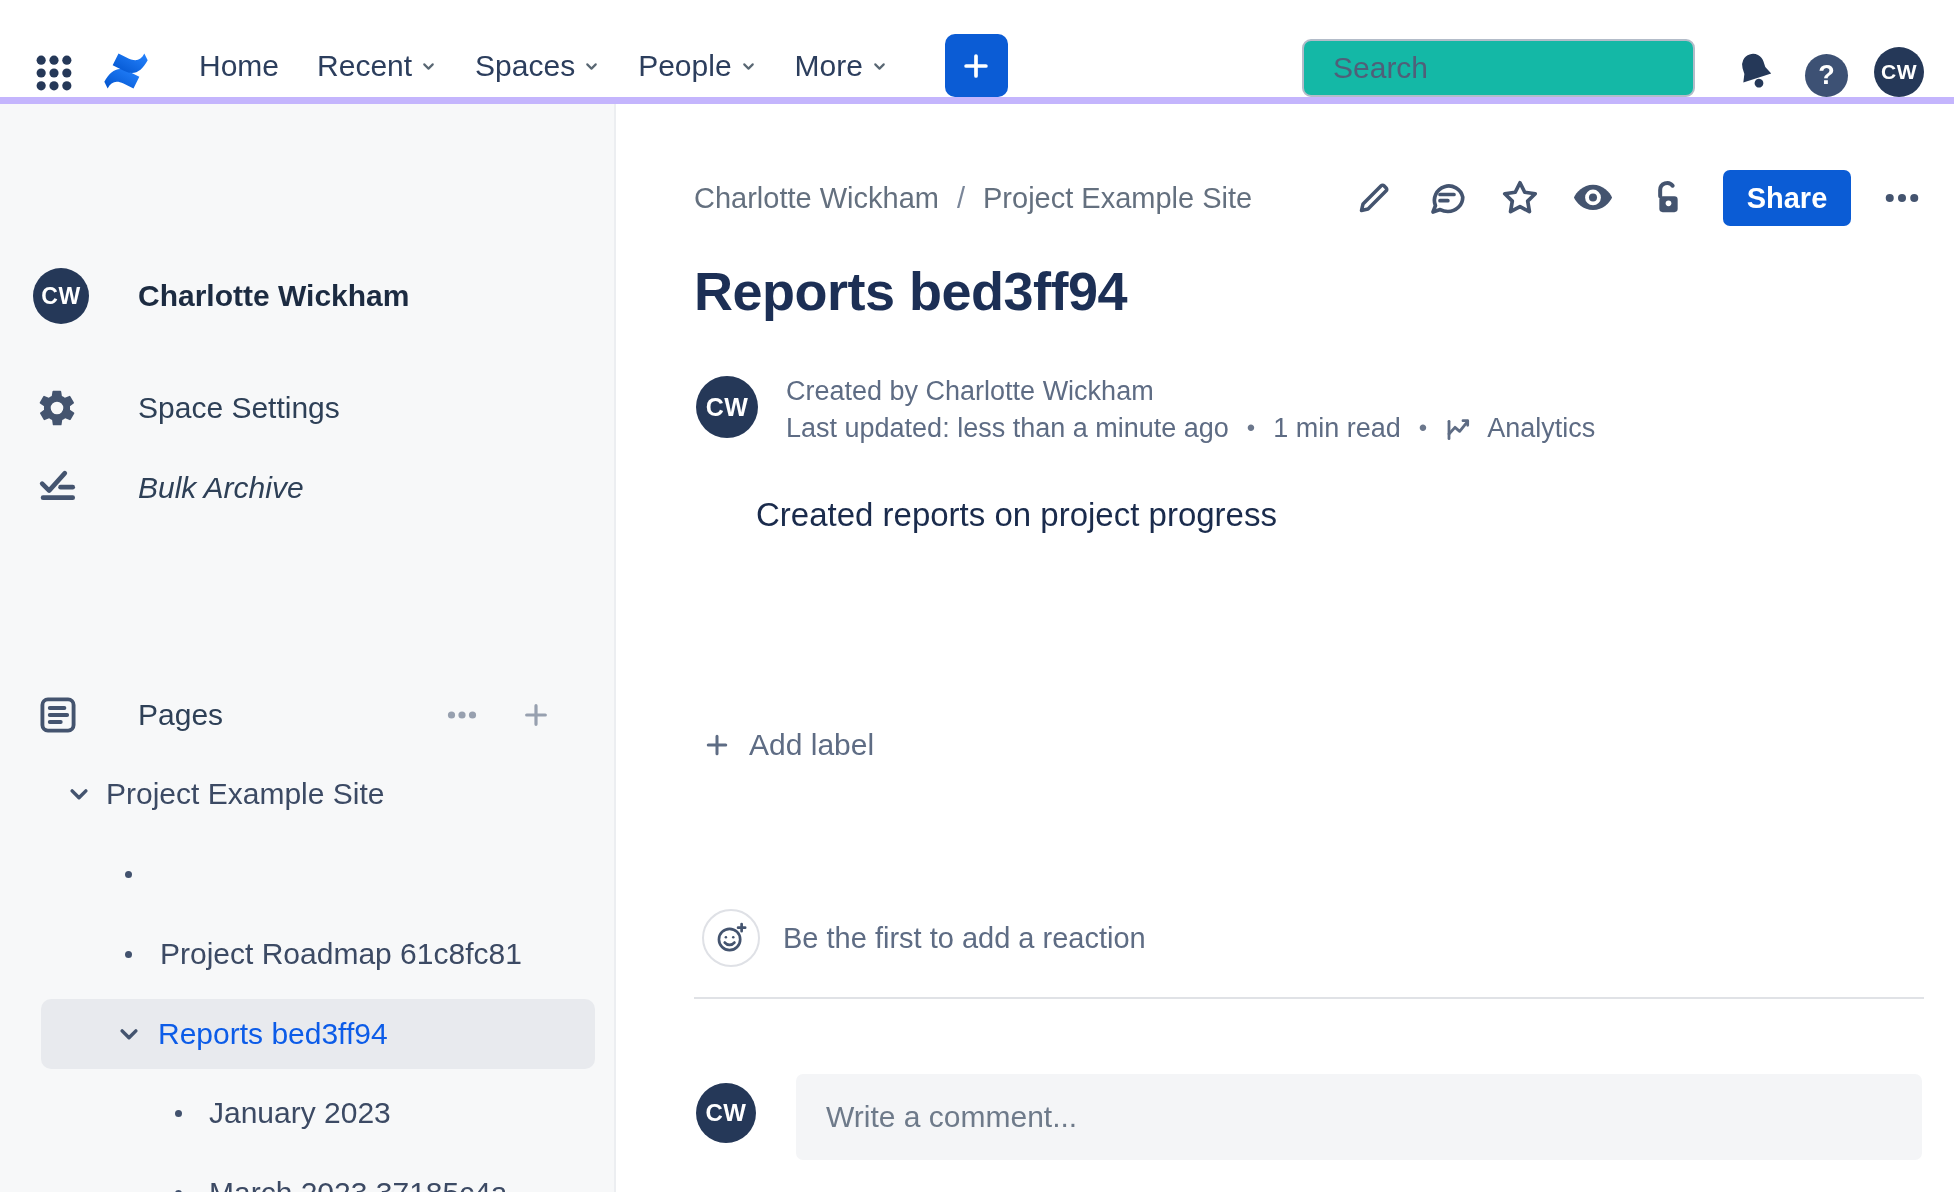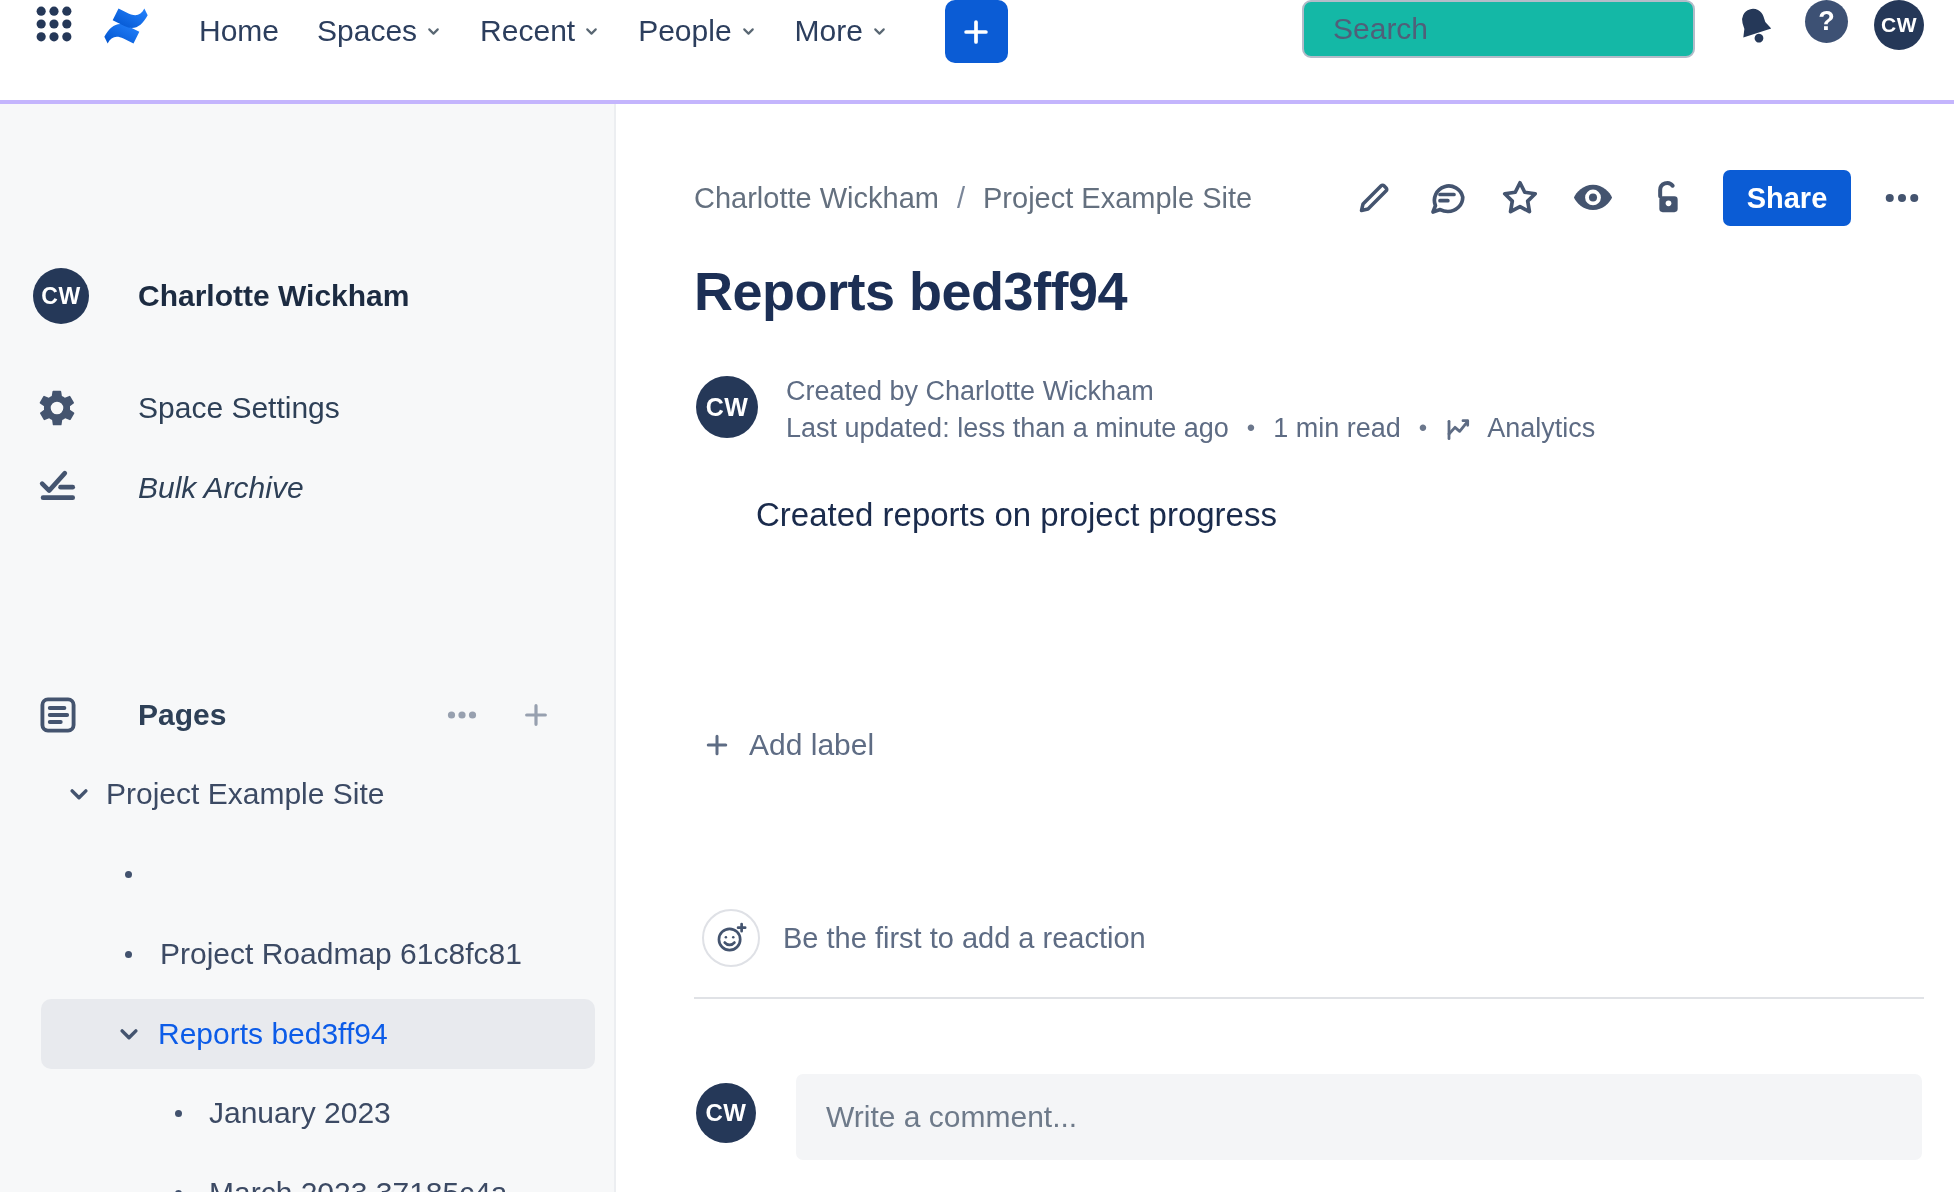--- a/index.html
+++ b/index.html
@@ -8,22 +8,22 @@
     font-family:"Liberation Sans", sans-serif;
     background:#fff; position:relative; overflow:hidden;
     color:#1C2B41;
   }
   svg { display:block; }
   button { background:none; border:none; cursor:pointer; font-family:inherit; }
 
   
   .topbar {
     position:absolute; top:0; left:0; right:0; height:104px;
-    background:#fff; border-bottom:4px solid #c4b5fd;
-    display:flex; align-items:flex-start; z-index:5;
+    background:#fff; border-bottom:7px solid #c4b5fd;
+    display:flex; align-items:flex-end; z-index:5;
   }
   .grid-btn { margin-left:30px; width:48px; height:48px; display:flex; align-items:center; justify-content:center; border-radius:6px; }
   .logo-wrap { margin-left:20px; width:56px; height:52px; display:flex; align-items:center; justify-content:center; }
   .topnav { display:flex; align-items:center; margin-left:26px; }
   .topnav .nav-item {
     display:flex; align-items:center; gap:8px;
     padding:14px 19px; font-size:30px; font-weight:500; color:#2C3E5D;
     border-radius:6px;
   }
   .create-btn {
@@ -68,21 +68,21 @@
   .row-archive  { top:356px;font-style:italic; }
 
   .section-row {
     position:absolute; top:476px; left:36px; right:56px; height:40px;
     display:flex; align-items:center; justify-content:space-between;
   }
   .section-title { font-size:23px; font-weight:bold; letter-spacing:2px; color:#5E6C84; }
 
   .pages-row {
     position:absolute; top:581px; left:36px; right:56px; height:60px;
-    display:flex; align-items:center;font-weight:bold;
+    display:flex; align-items:center;
   }
   .pages-row .lbl { margin-left:58px; font-size:30px; color:#2E4057; }
   .pages-row .spacer { flex:1; }
   .pages-row .dots { margin-right:30px; }
 
   .tree-row {
     position:absolute; left:41px; right:19px; height:70px;
     display:flex; align-items:center; border-radius:10px;
   }
   .tree-row .lbl { font-size:30px; color:#3C4A64; white-space:nowrap; }
@@ -188,27 +188,27 @@
       </defs>
       <path d="M6 43 C13 30 22 24 34 30 L48 37 41 51 29 45 C20 41 14 43 10 51 Z" fill="url(#cg1)"></path>
       <path d="M58 17 C51 30 42 36 30 30 L16 23 23 9 35 15 C44 19 50 17 54 9 Z" fill="url(#cg2)"></path>
     </svg>
   </span>
   <nav class="topnav">
     <span class="nav-item">
       <span>Home</span>
     </span>
     <span class="nav-item">
-      <span>Spaces</span>
+      <span>Recent</span>
       <svg width="17" height="17" viewBox="0 0 24 24" fill="none" stroke="#596773" stroke-width="3" stroke-linecap="round" stroke-linejoin="round">
           <path d="M6 9l6 6 6-6"></path>
         </svg>
     </span>
     <span class="nav-item">
-      <span>Recent</span>
+      <span>Spaces</span>
       <svg width="17" height="17" viewBox="0 0 24 24" fill="none" stroke="#596773" stroke-width="3" stroke-linecap="round" stroke-linejoin="round">
           <path d="M6 9l6 6 6-6"></path>
         </svg>
     </span>
     <span class="nav-item">
       <span>People</span>
       <svg width="17" height="17" viewBox="0 0 24 24" fill="none" stroke="#596773" stroke-width="3" stroke-linecap="round" stroke-linejoin="round">
           <path d="M6 9l6 6 6-6"></path>
         </svg>
     </span>

